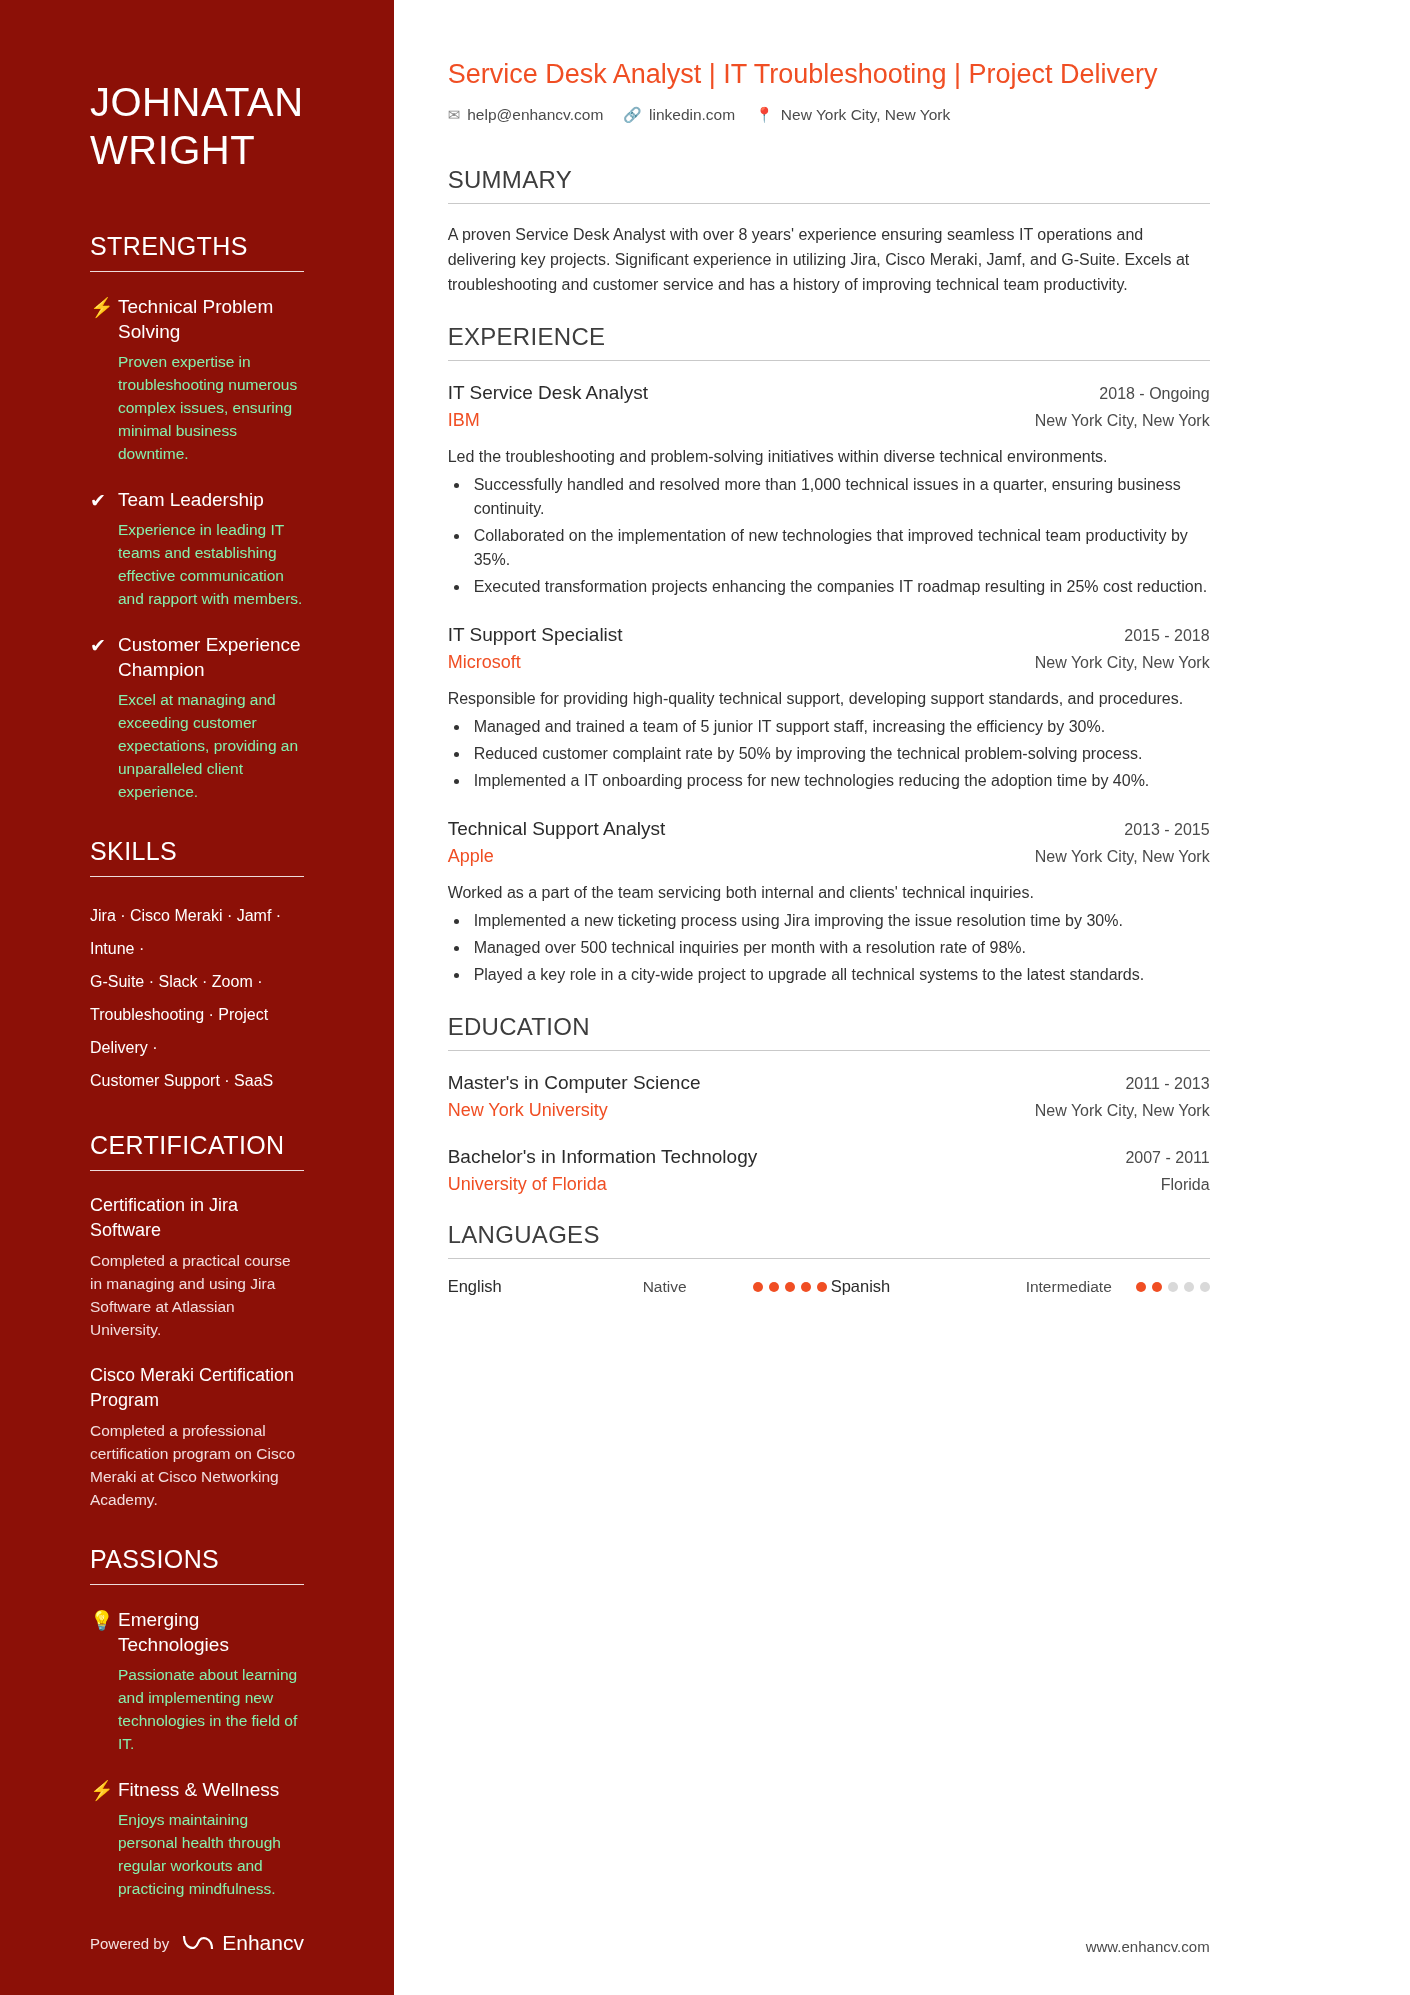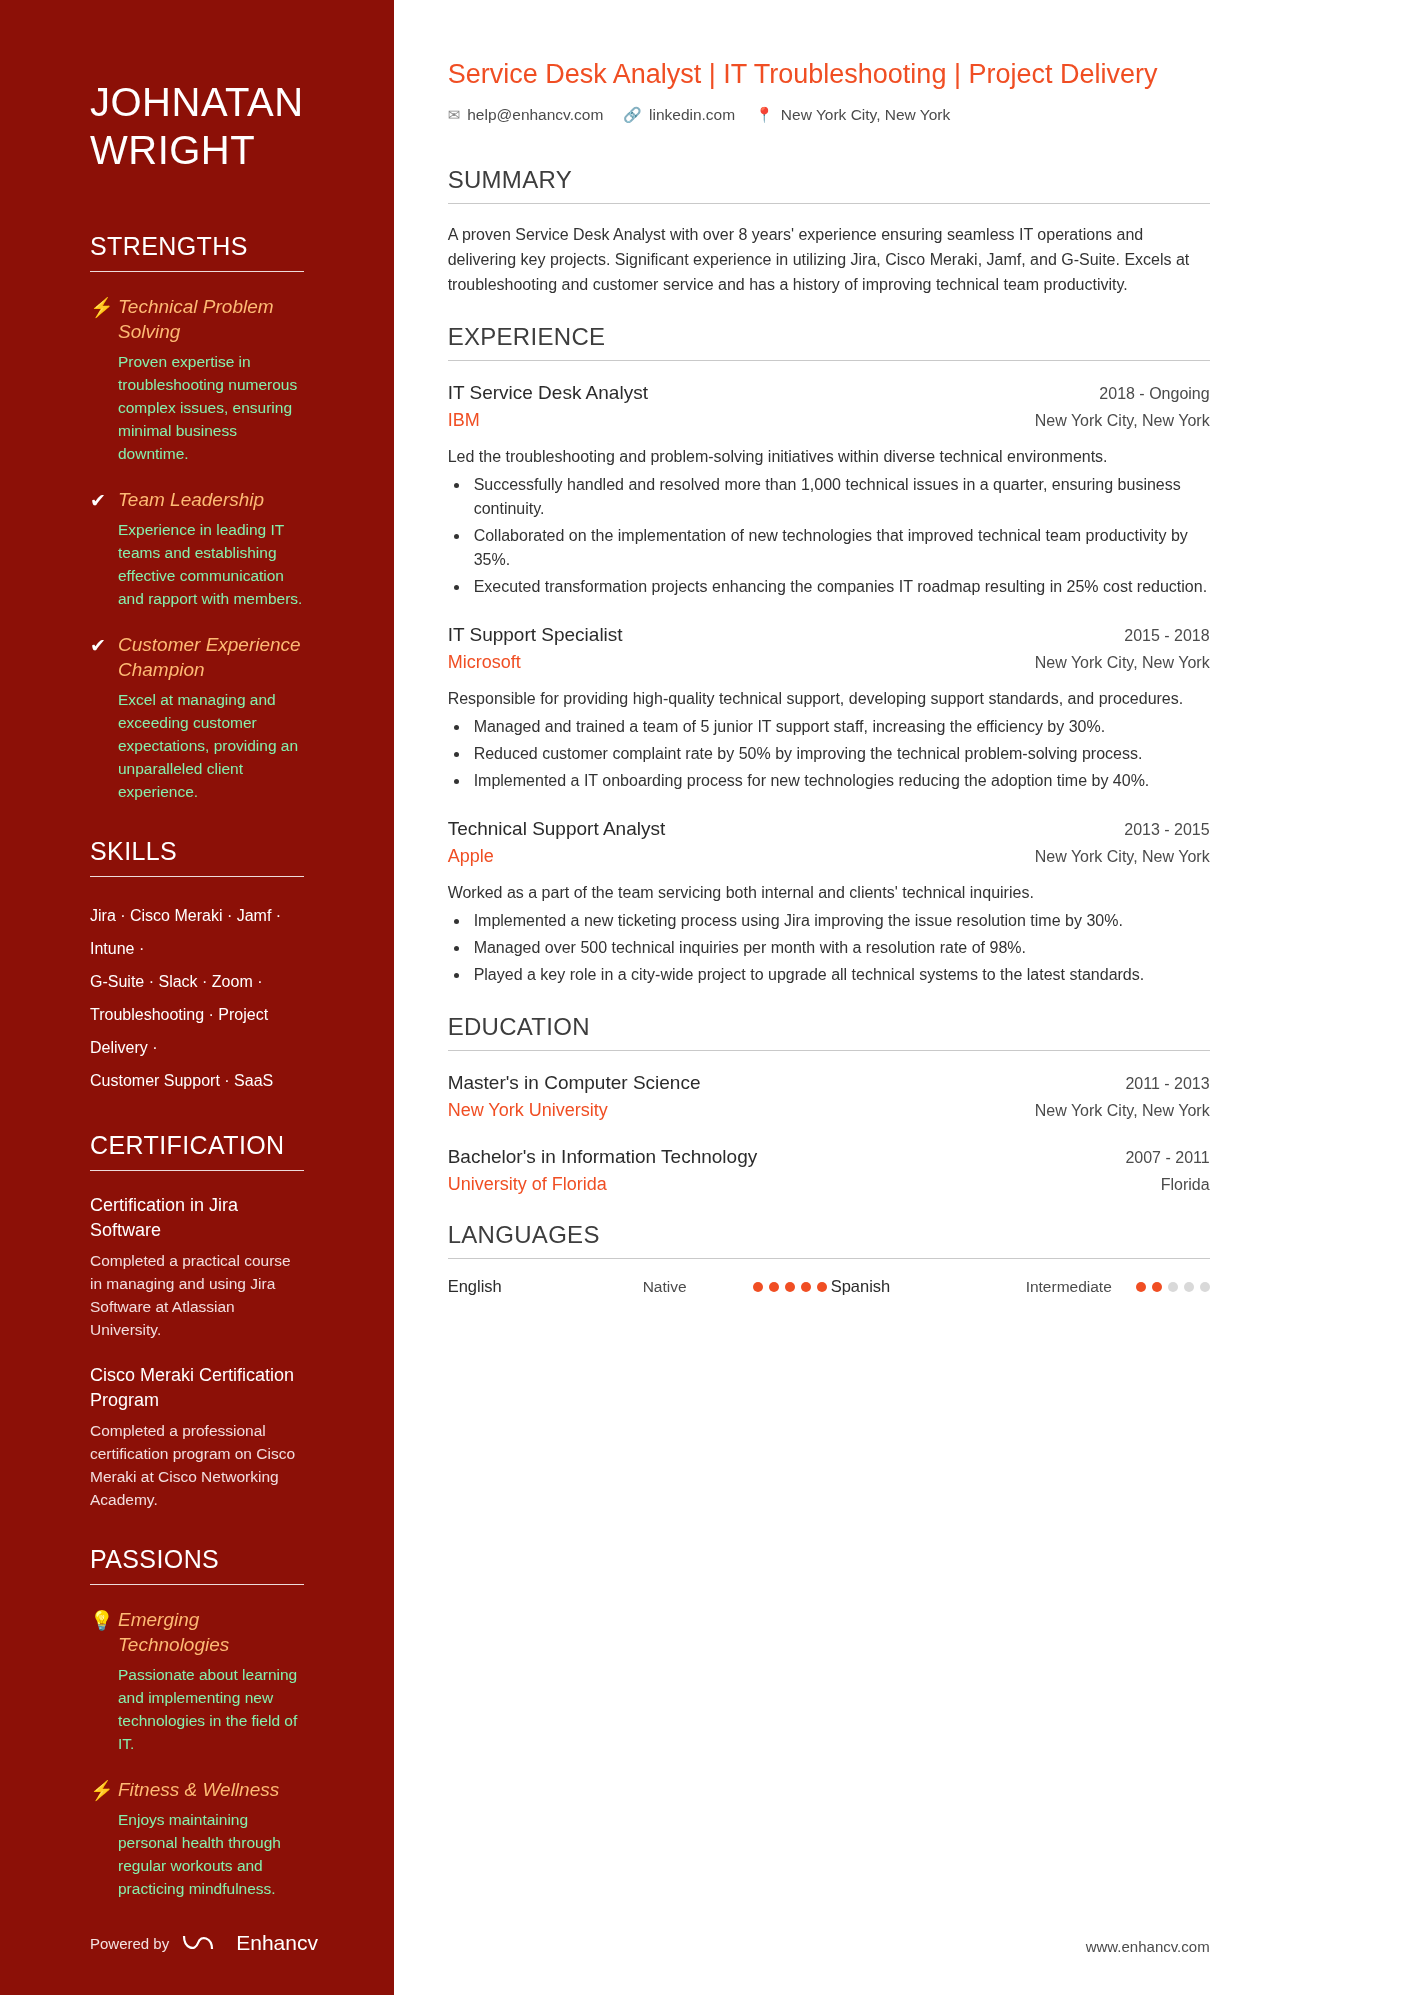--- a/index.html
+++ b/index.html
@@ -49,22 +49,21 @@
     padding-top: 4px;
     font-size: 19px;
     line-height: 1;
     color: #ffffff;
   }
   .strength-body { flex: 1; }
   .strength-title {
     font-size: 19px;
     line-height: 25px;
     margin-bottom: 6px;
-    color: #fdba74;
-    font-style: italic;
+    color: #ffffff;
   }
   .strength-desc {
     font-size: 15.5px;
     line-height: 23px;
     color: #86efac;
   }
   .skills-line {
     font-size: 16px;
     line-height: 33px;
     color: #ffffff;
@@ -87,21 +86,21 @@
     bottom: 40px;
     display: flex;
     align-items: center;
     gap: 12px;
     font-size: 15px;
     color: #f3e3e2;
   }
   .enhancv-mark {
     display: inline-flex;
     align-items: center;
-    gap: 21px;
+    gap: 7px;
     font-size: 21px;
     color: #ffffff;
   }
 
   
   .main {
     flex: 1;
     padding: 56px 62px 0 54px;
     color: #2b2b2b;
     position: relative;

